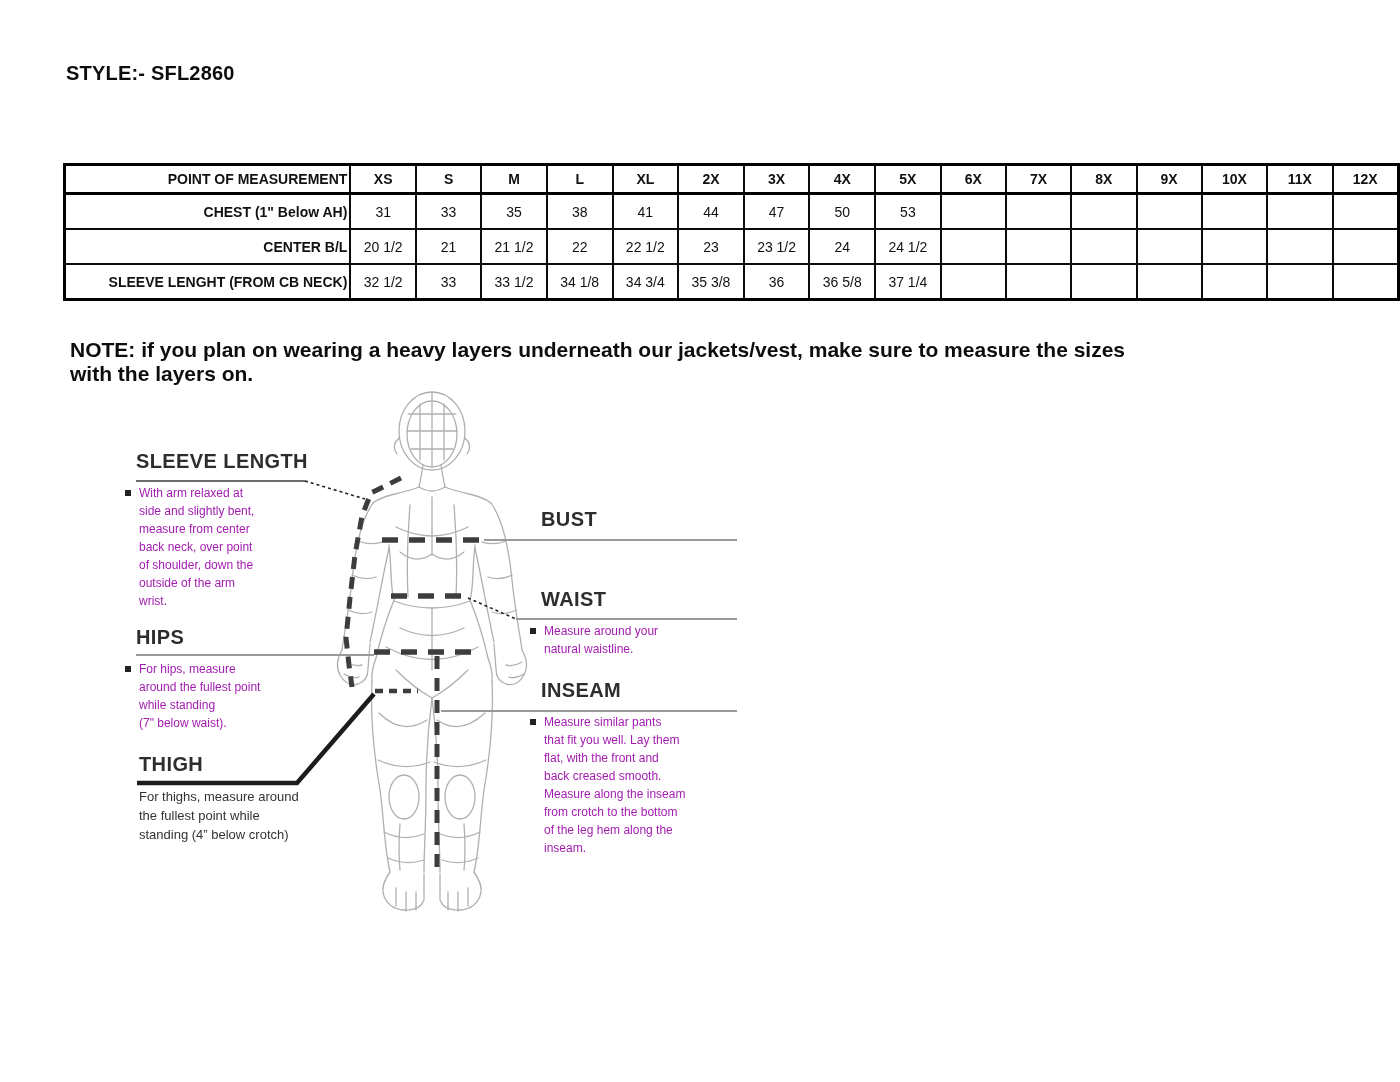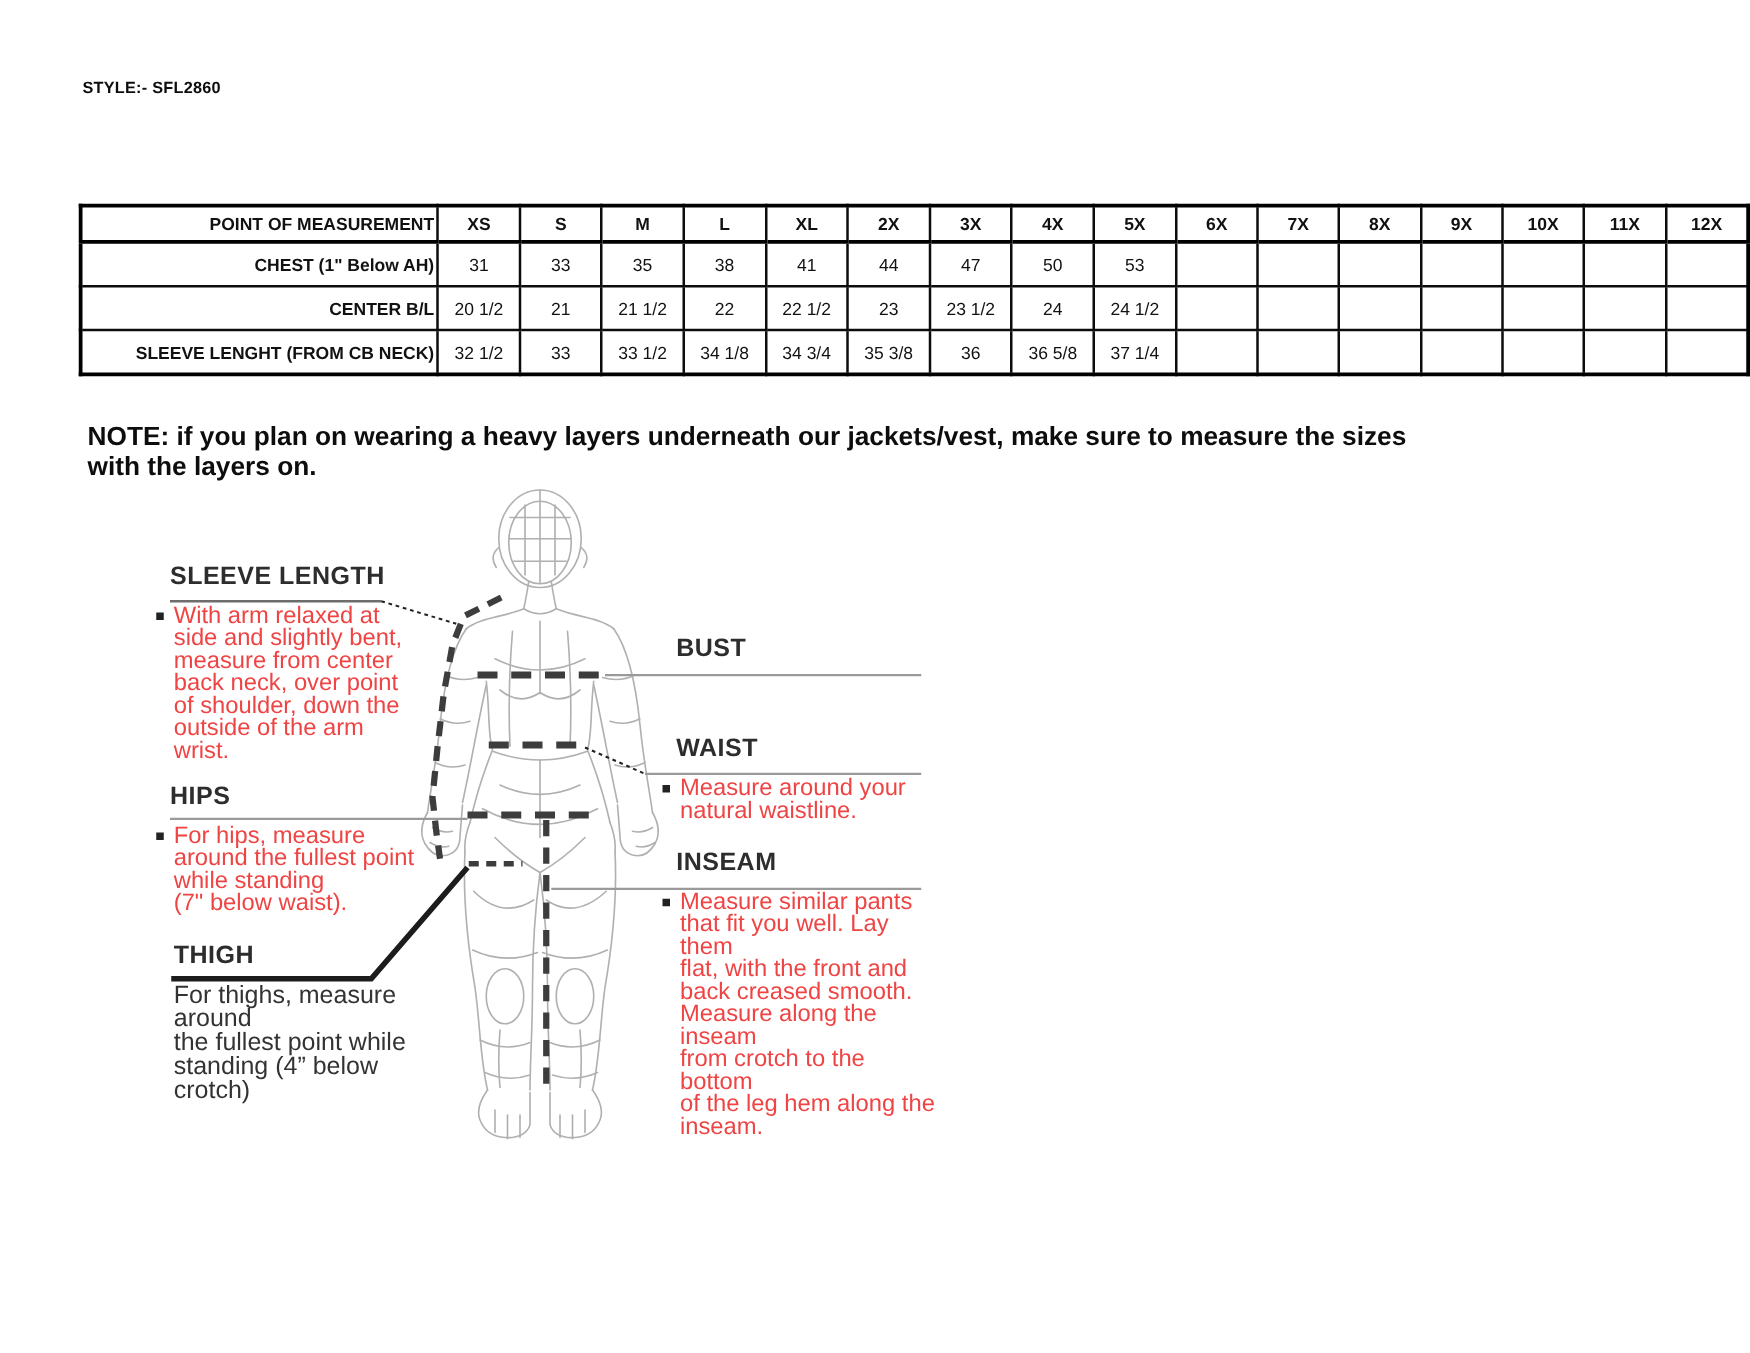--- a/index.html
+++ b/index.html
@@ -1,21 +1,21 @@
 <!DOCTYPE html>
 <html><head>
 <meta charset="utf-8">
 <style>
   html,body{margin:0;padding:0;background:#ffffff;}
   .page{
     position:relative;width:1400px;height:1082px;background:#fff;overflow:hidden;
     font-family:"Liberation Sans", sans-serif;color:#111;
   }
   .style-label{
-    position:absolute;left:66px;top:62px;font-size:13px;font-weight:700;color:#0d0d0d;letter-spacing:.2px;
+    position:absolute;left:66px;top:62px;font-size:20px;font-weight:700;color:#0d0d0d;letter-spacing:.2px;
   }
   .note{
     position:absolute;left:70px;top:338px;font-size:21px;font-weight:700;color:#0d0d0d;width:1100px;
   }
   
   .size-table{
     position:absolute;left:63px;top:163px;border-collapse:collapse;table-layout:fixed;
     border:3px solid #000;
   }
   .size-table th,.size-table td{
@@ -34,24 +34,24 @@
   .guide-block{position:absolute;}
   .guide-title{
     font-size:20px;font-weight:700;color:#2d2d2d;letter-spacing:.4px;margin:0 0 0 11px;
   }
   .guide-title.noshift{margin-left:0;}
   .guide-body{display:flex;margin-top:11px;}
   .guide-body .bullet{
     width:6px;height:6px;background:#222;margin:6px 8px 0 0;flex:none;
   }
   .guide-body p{
-    margin:0;font-size:19px;line-height:18px;color:#ef4444;white-space:pre-line;
+    margin:0;font-size:12px;line-height:18px;color:#a21caf;white-space:pre-line;
   }
   .guide-body.plain{margin-left:0;}
-  .guide-body.plain p{font-size:20px;line-height:19px;color:#333;}
+  .guide-body.plain p{font-size:13px;line-height:19px;color:#333;}
 </style>
 </head>
 <body>
 
 <div class="page">
 
   <div class="style-label">STYLE:- SFL2860</div>
 
   <table class="size-table">
     <thead>

